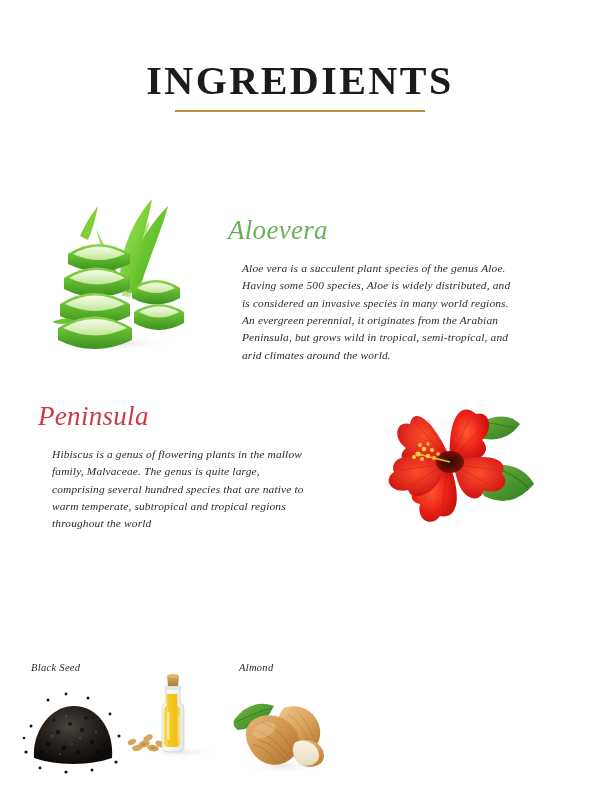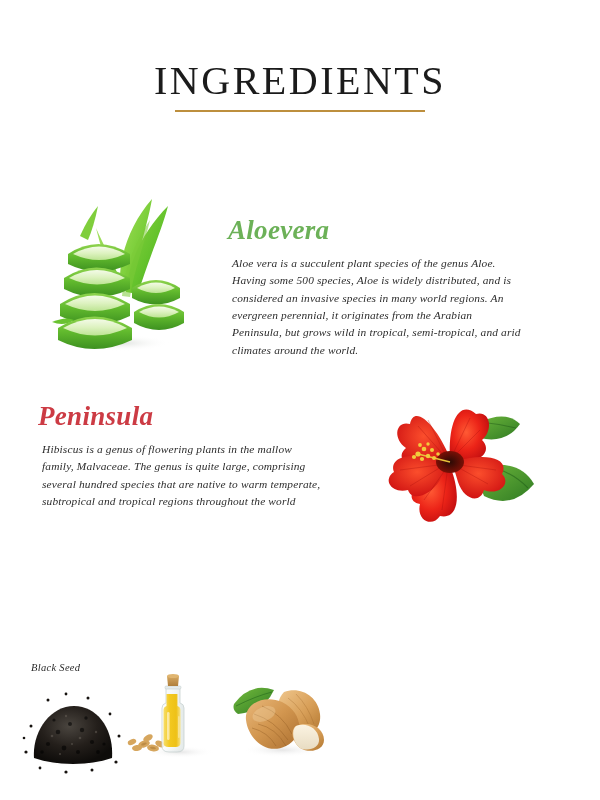--- a/index.html
+++ b/index.html
@@ -20,54 +20,54 @@
   .page-header {
     position: absolute;
     left: 0;
     top: 60px;
     width: 600px;
     text-align: center;
   }
   .page-title {
     font-family: "Liberation Serif", "DejaVu Serif", serif;
     font-size: 40px;
-    font-weight: 400;
+    font-weight: 700;
     letter-spacing: 2.5px;
     color: #1b1b1b;
     line-height: 1.05;
     display: block;
   }
   .title-rule {
     display: block;
     width: 250px;
     height: 2px;
     margin: 8px auto 0 auto;
     background: #bd8f3e;
   }
 
   
   .section {
     position: absolute;
   }
   .section-heading {
     font-family: "Liberation Serif", "DejaVu Serif", serif;
     font-style: italic;
-    font-weight: 700;
+    font-weight: 400;
     font-size: 27px;
     line-height: 1.1;
     margin: 0 0 9px 0;
     letter-spacing: 0.3px;
   }
   .section-body {
     font-family: "Liberation Serif", "DejaVu Serif", serif;
     font-style: italic;
     font-size: 11.4px;
     line-height: 1.53;
     color: #2c2c2c;
-    margin: 4px;
+    margin: 14px;
     letter-spacing: 0.15px;
   }
 
   
   #aloe-section { left: 228px; top: 216px; width: 300px; }
   #aloe-section .section-heading { color: #6cb158; }
 
   
   #hibiscus-section { left: 38px; top: 402px; width: 290px; }
   #hibiscus-section .section-heading { color: #cc3b44; }
@@ -377,20 +377,21 @@
         <path d="M45 6 l 12 0 l -1 10 l -10 0 Z" fill="url(#corkG)"></path>
         <ellipse cx="51" cy="6" rx="6" ry="2" fill="#e0b570"></ellipse>
 
         <rect x="45" y="42" width="2.6" height="28" rx="1.3" fill="#ffffff" opacity="0.55"></rect>
         <rect x="56" y="46" width="1.6" height="22" rx="0.8" fill="#ffffff" opacity="0.35"></rect>
       </svg>
     </div>
   </div>
 
   <div class="bottom-item pos-2">
+    <span class="bottom-label">Almond</span>
     <div class="bottom-art">
       <svg width="120" height="100" viewBox="0 0 120 100" xmlns="http://www.w3.org/2000/svg" aria-hidden="true">
         <defs>
           <linearGradient id="almondG" x1="0" y1="0" x2="1" y2="1">
             <stop offset="0%" stop-color="#e8b77a"></stop>
             <stop offset="48%" stop-color="#d2964f"></stop>
             <stop offset="100%" stop-color="#ab6f30"></stop>
           </linearGradient>
           <linearGradient id="almondG2" x1="0" y1="0" x2="1" y2="1">
             <stop offset="0%" stop-color="#efc68c"></stop>

